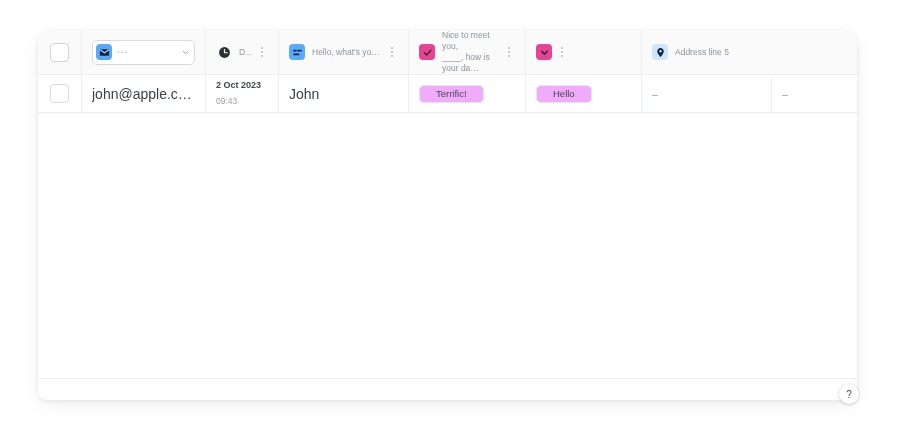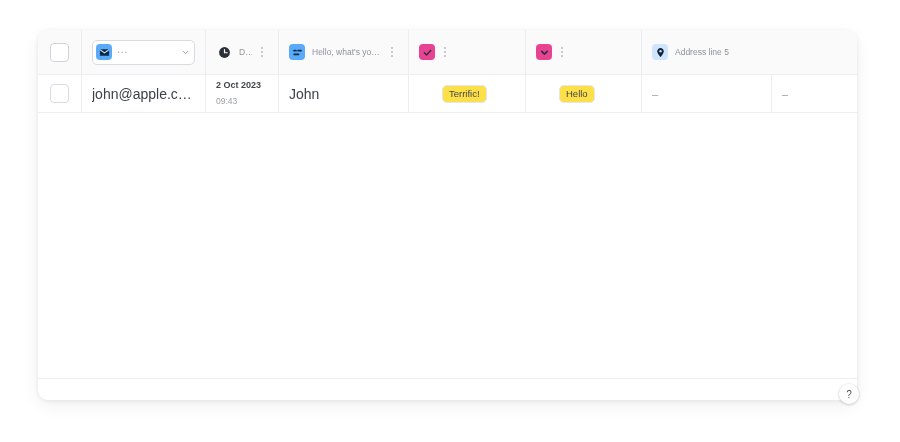--- a/index.html
+++ b/index.html
@@ -161,28 +161,27 @@
     text-overflow: ellipsis;
   }
   .date-stack { display: flex; flex-direction: column; gap: 5px; }
   .date-main { font-size: 9px; color: #41464d; font-weight: bold; line-height: 11px; }
   .date-sub  { font-size: 8.5px; color: #9aa0a6; line-height: 11px; }
 
   .chip {
     display: inline-flex;
     align-items: center;
     height: 18px;
-    padding: 0 6px;
+    padding: 0 16px;
     border: 1px solid #e4e6ea;
     border-radius: 5px;
-    background: #fde047;
+    background: #f0abfc;
     font-size: 9.5px;
     color: #41464d;
     white-space: nowrap;
-    margin-left: 23px;
   }
   .dash { font-size: 11px; color: #9aa0a6; }
 
   
   .filler { flex: 1 1 auto; background: #ffffff; }
 
   
   .footer {
     height: 22px;
     flex: 0 0 auto;
@@ -269,20 +268,22 @@
               <i></i>
             </span>
         </div>
 
         <div class="cell meet">
           <span class="tile pink">
             <svg width="11" height="11" viewBox="0 0 24 24" fill="none" stroke="#2b2f36" stroke-width="3" stroke-linecap="round" stroke-linejoin="round">
               <path d="M5 12.5l5 5 9-10"></path>
             </svg>
           </span>
+          <span class="col-label">Nice to meet you,
+____, how is your da…</span>
           <span class="kebab">
               <i></i>
               <i></i>
               <i></i>
             </span>
         </div>
 
         <div class="cell color">
           <span class="tile pink">
             <svg width="11" height="11" viewBox="0 0 24 24" fill="none" stroke="#2b2f36" stroke-width="3.4" stroke-linecap="round" stroke-linejoin="round">

